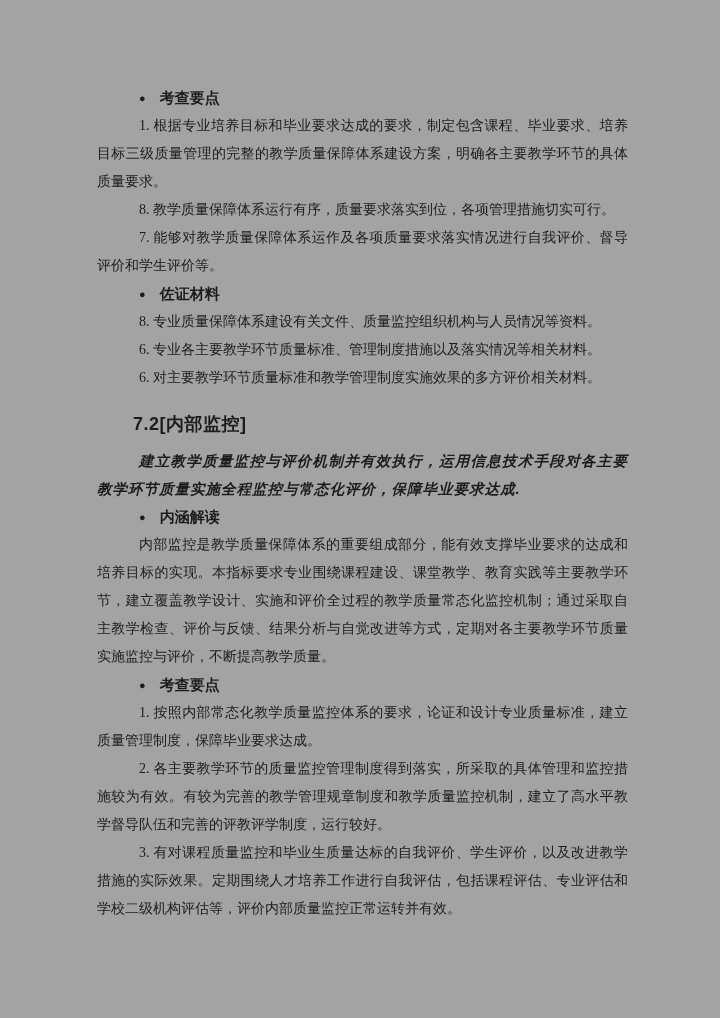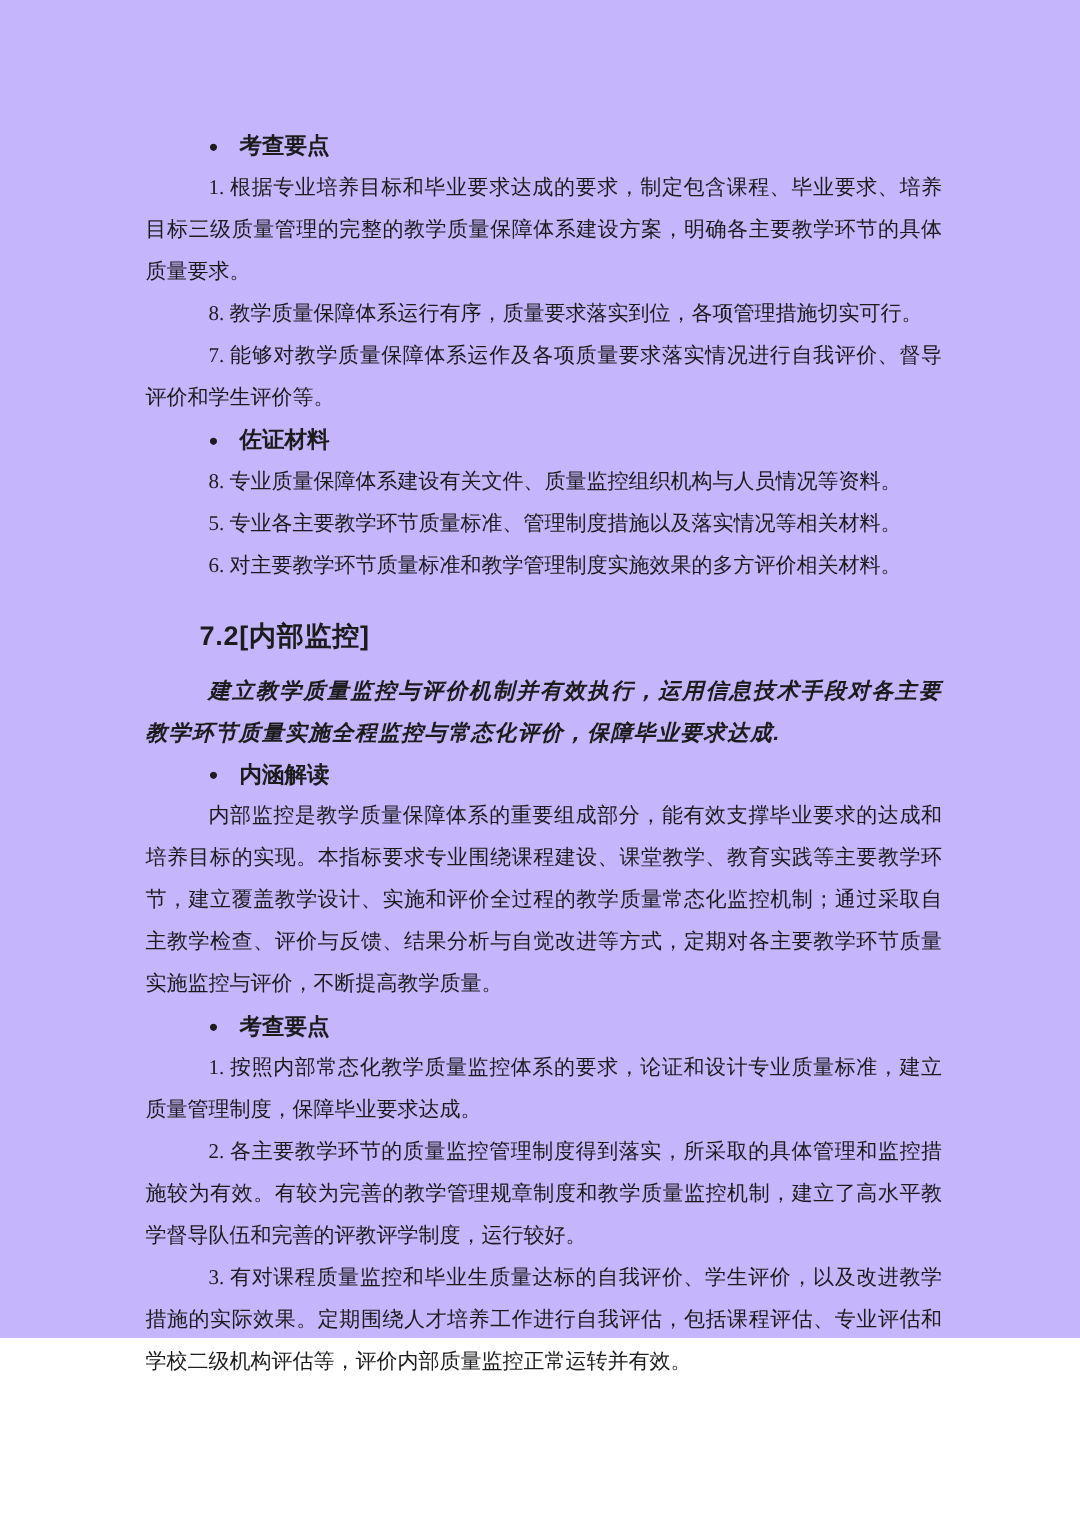--- a/index.html
+++ b/index.html
@@ -8,22 +8,22 @@
     height: 1018px;
     background: #ffffff;
     position: relative;
     overflow: hidden;
     font-family: "Liberation Serif", "DejaVu Serif", serif;
     color: #1c1c1c;
   }
   .page {
     position: absolute;
     left: 0; top: 0;
-    width: 720px; height: 892px;
-    background: #c4b5fd;
+    width: 720px; height: 1018px;
+    background: #a3a3a3;
   }
   .content {
     position: absolute;
     left: 97px;
     top: 84px;
     width: 531px;
   }
   .para {
     font-size: 14px;
     line-height: 28px;
@@ -84,21 +84,21 @@
 
     <p class="para">1. 根据专业培养目标和毕业要求达成的要求，制定包含课程、毕业要求、培养目标三级质量管理的完整的教学质量保障体系建设方案，明确各主要教学环节的具体质量要求。</p>
     <p class="para">8. 教学质量保障体系运行有序，质量要求落实到位，各项管理措施切实可行。</p>
     <p class="para">7. 能够对教学质量保障体系运作及各项质量要求落实情况进行自我评价、督导评价和学生评价等。</p>
 
     <div class="bullet-heading">
       <span class="bullet-glyph">●</span><span>佐证材料</span>
     </div>
 
     <p class="para">8. 专业质量保障体系建设有关文件、质量监控组织机构与人员情况等资料。</p>
-    <p class="para">5. 专业各主要教学环节质量标准、管理制度措施以及落实情况等相关材料。</p>
+    <p class="para">6. 专业各主要教学环节质量标准、管理制度措施以及落实情况等相关材料。</p>
     <p class="para">6. 对主要教学环节质量标准和教学管理制度实施效果的多方评价相关材料。</p>
 
     <h2 class="section-heading">7.2[内部监控]</h2>
 
     <p class="para bold">建立教学质量监控与评价机制并有效执行，运用信息技术手段对各主要教学环节质量实施全程监控与常态化评价，保障毕业要求达成.</p>
 
     <div class="bullet-heading">
       <span class="bullet-glyph">●</span><span>内涵解读</span>
     </div>
 

